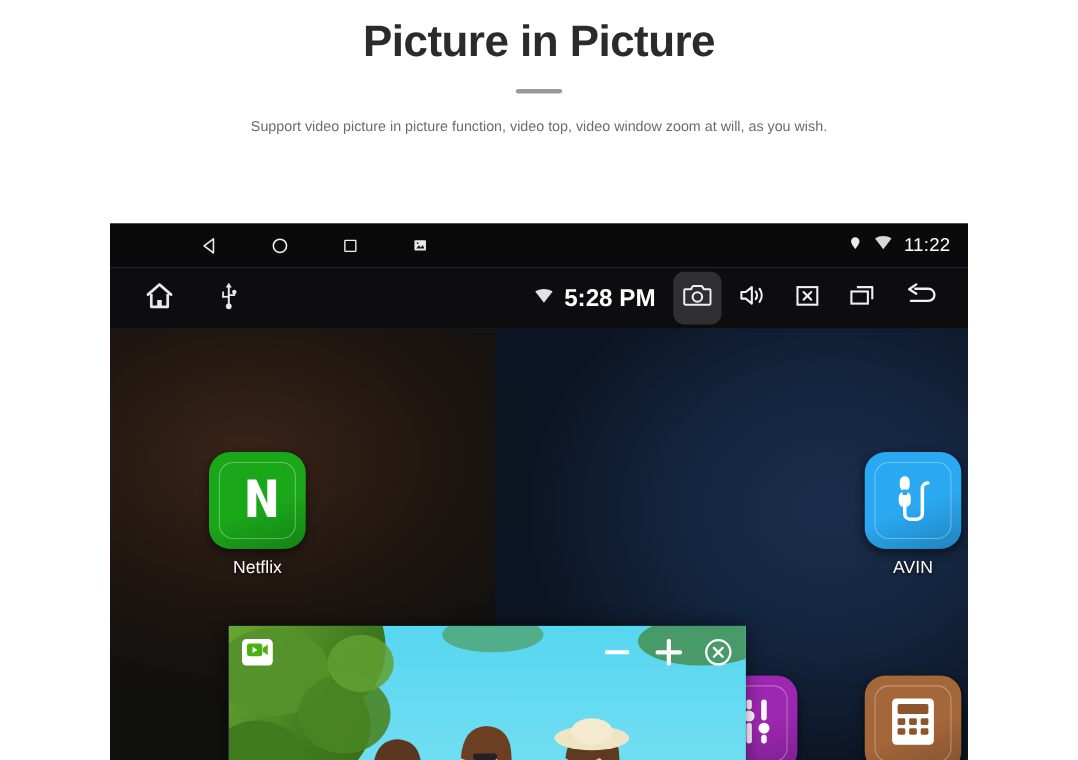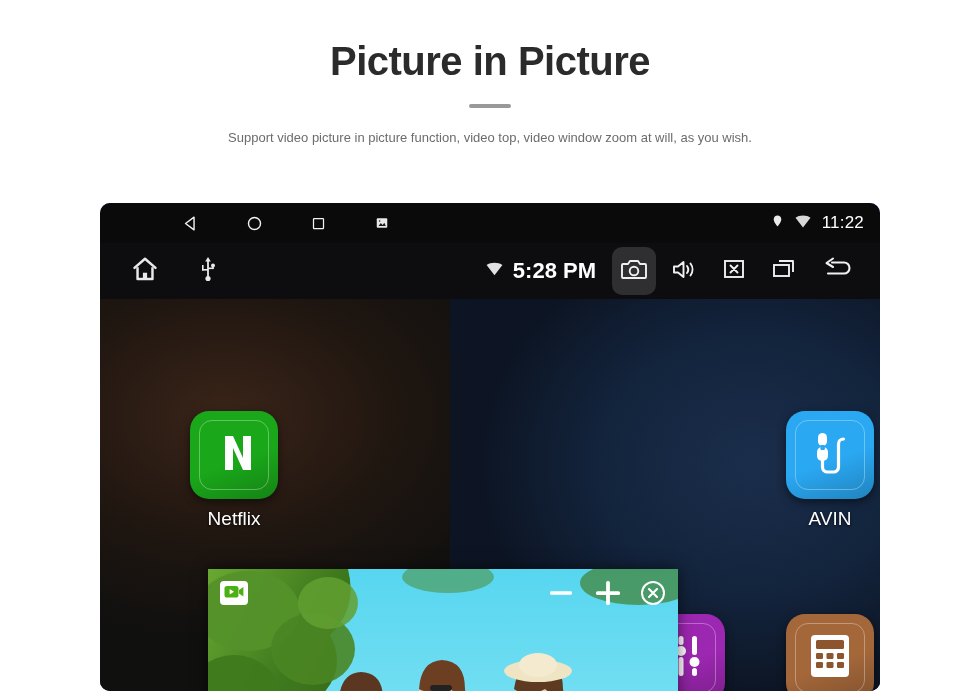--- a/index.html
+++ b/index.html
@@ -4,39 +4,39 @@
 <style>
   * { margin:0; padding:0; box-sizing:border-box; }
   html,body {
     width:980px; height:691px;
     background:#ffffff;
     font-family:"Liberation Sans", sans-serif;
     overflow:hidden;
   }
 
   
-  .page-head { width:980px; padding-top:40px; text-align:center; }
+  .page-head { width:980px; padding-top:17px; text-align:center; }
   .page-title {
     font-size:40px; font-weight:bold; color:#2b2b2b;
     letter-spacing:-0.5px; line-height:1.05;
   }
   .title-rule {
     width:42px; height:4px; background:#999; border-radius:2px;
     margin:22px auto 20px auto;
   }
   .page-sub {
     font-size:13px; color:#6c6c6c; line-height:1.5;
     width:880px; margin:0 auto; font-weight:400;
   }
 
   
   .device {
     position:absolute; left:100px; top:203px;
     width:780px; height:488px;
-    background:#8b5cf6; overflow:hidden;border-radius:10px;
+    background:#8b5cf6; overflow:hidden;
   }
 
   
   .statusbar {
     position:absolute; left:0; top:0; width:780px; height:40px;
     background:#0a0a0a; display:flex; align-items:center;
   }
   .sb-nav { display:flex; align-items:center; gap:0px; padding-left:58px; }
   .sb-nav > div { width:64px; display:flex; align-items:center; justify-content:center; }
   .sb-right {
@@ -85,21 +85,21 @@
   .app-tile {
     width:88px; height:88px; border-radius:19px; margin:0 auto;
     position:relative; display:flex; align-items:center; justify-content:center;
     box-shadow:0 3px 9px rgba(0,0,0,0.5);
   }
   .app-tile::before {
     content:""; position:absolute; left:9px; top:9px; right:9px; bottom:9px;
     border:1.6px solid rgba(255,255,255,0.32); border-radius:13px;
   }
   .app-label {
-    margin-top:9px; color:#fff; font-size:19px; font-weight:400;
+    margin-top:9px; color:#fff; font-size:16px; font-weight:400;
     text-shadow:0 1px 3px rgba(0,0,0,0.8); white-space:nowrap;
   }
 
   
   .pip {
     position:absolute; left:108px; top:366px; width:470px; height:275px;
     z-index:20; overflow:hidden; background:#5fd8ef;
     box-shadow:0 0 14px rgba(0,0,0,0.55);
   }
   .pip-video { position:absolute; inset:0; overflow:hidden; }

